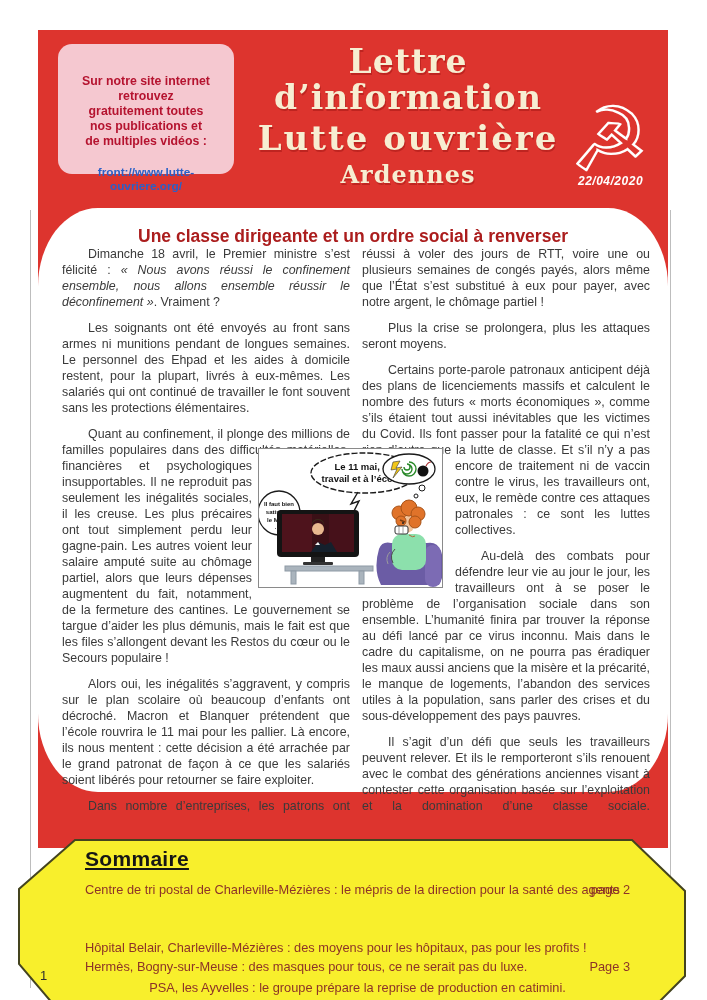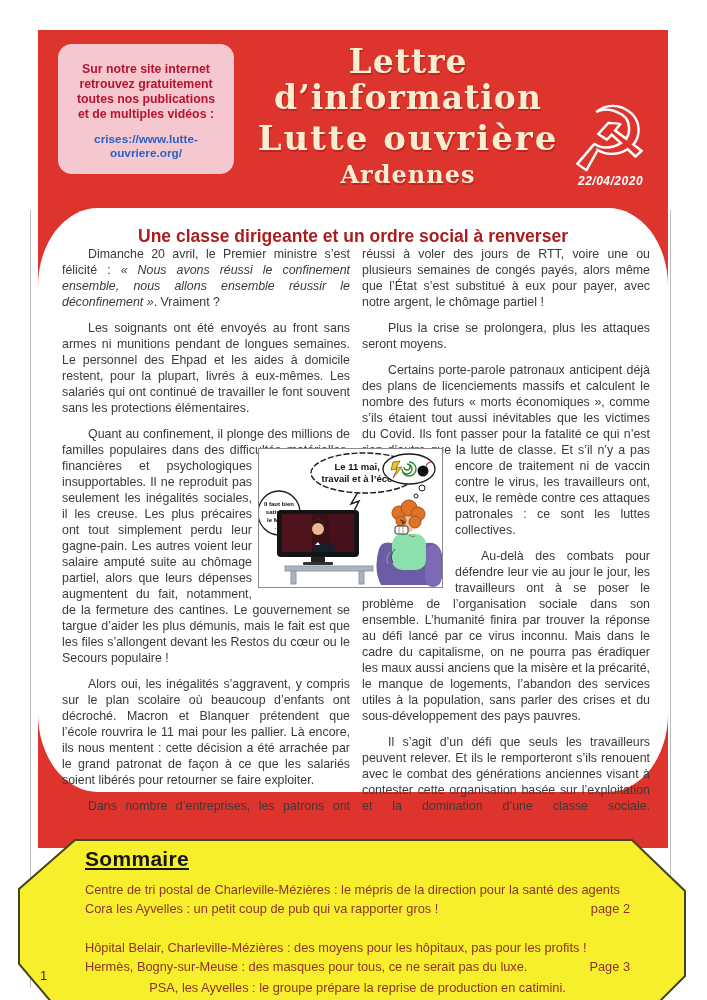--- a/index.html
+++ b/index.html
@@ -5,21 +5,21 @@
   html,body{margin:0;padding:0;background:#ffffff;}
   .page{position:relative;width:707px;height:1000px;background:#ffffff;overflow:hidden;
         font-family:"Liberation Sans",sans-serif;}
   .frame-line{position:absolute;width:1px;background:#bdbdbd;}
   .red-block{position:absolute;left:38px;top:30px;width:630px;height:818px;background:#dd342e;}
   .white-panel{position:absolute;left:38px;top:208px;width:630px;height:584px;background:#ffffff;
         border-radius:60px/78px;}
   
   .info-box{position:absolute;left:58px;top:44px;width:176px;height:130px;background:#f5c8d0;
         border-radius:14px;text-align:center;padding:14px 8px 0 8px;box-sizing:border-box;}
-  .info-box .blurb{color:#b5132f;font-weight:bold;font-size:12.3px;line-height:15px;margin:4px;}
+  .info-box .blurb{color:#b5132f;font-weight:bold;font-size:12.3px;line-height:15px;margin:16px;}
   .info-box .site-link{display:block;margin-top:10px;color:#2a60c8;font-weight:bold;font-size:11.8px;
         text-decoration:none;}
   .title-block{position:absolute;left:238px;top:44px;width:340px;text-align:center;
         font-family:"DejaVu Serif",serif;font-weight:bold;color:#f7eed2;
         text-shadow:1px 2px 0 rgba(120,0,0,0.30);}
   .title-l1{font-size:33px;line-height:36px;letter-spacing:1px;}
   .title-l2{font-size:34px;line-height:44px;letter-spacing:2px;}
   .title-l3{font-size:24px;line-height:30px;letter-spacing:1px;}
   .emblem{position:absolute;left:566px;top:88px;}
   .issue-date{position:absolute;left:578px;top:174px;color:#ffffff;font-weight:bold;
@@ -54,21 +54,21 @@
 
 <div class="page">
 
   <div class="frame-line" style="left:30px;top:210px;height:778px;"></div>
   <div class="frame-line" style="left:670px;top:210px;height:778px;"></div>
 
   <div class="red-block"></div>
 
   <div class="info-box">
     <p class="blurb">Sur notre site internet retrouvez gratuitement toutes nos publications et de multiples vidéos :</p>
-    <a href="#" class="site-link">crises://www.lutte-ouvriere.org/</a>
+    <a href="#" class="site-link">front://www.lutte-ouvriere.org/</a>
   </div>
 
   <div class="title-block">
     <div class="title-l1">Lettre d’information</div>
     <div class="title-l2">Lutte ouvrière</div>
     <div class="title-l3">Ardennes</div>
   </div>
 
   <div class="emblem">
     <svg width="100" height="100" viewBox="0 0 100 100">
@@ -76,21 +76,21 @@
     </svg>
   </div>
 
   <div class="issue-date">22/04/2020</div>
 
   <div class="white-panel"></div>
   <h1 class="headline">Une classe dirigeante et un ordre social à renverser</h1>
 
   <div class="columns">
     <div class="col">
-      <p><span>Dimanche 20 avril, le Premier ministre s’est félicité : </span><span class="q">« Nous avons réussi le confinement ensemble, nous allons ensemble réussir le déconfinement »</span><span>. Vraiment ?</span></p>
+      <p><span>Dimanche 18 avril, le Premier ministre s’est félicité : </span><span class="q">« Nous avons réussi le confinement ensemble, nous allons ensemble réussir le déconfinement »</span><span>. Vraiment ?</span></p>
       <p>Les soignants ont été envoyés au front sans armes ni munitions pendant de longues semaines. Le personnel des Ehpad et les aides à domicile restent, pour la plupart, livrés à eux-mêmes. Les salariés qui ont continué de travailler le font souvent sans les protections élémentaires.</p>
       <p><span>Quant au confinement, il plonge des millions de familles populaires dans des difficultés matérielles, </span><span class="wrap-spacer-right"></span><span>financières et psychologiques insupportables. Il ne reproduit pas seulement les inégalités sociales, il les creuse. Les plus précaires ont tout simplement perdu leur gagne-pain. Les autres voient leur salaire amputé suite au chômage partiel, alors que leurs dépenses augmentent du fait, notamment, de la fermeture des cantines. Le gouvernement se targue d’aider les plus démunis, mais le fait est que les files s’allongent devant les Restos du cœur ou le Secours populaire !</span></p>
       <p>Alors oui, les inégalités s’aggravent, y compris sur le plan scolaire où beaucoup d’enfants ont décroché. Macron et Blanquer prétendent que l’école rouvrira le 11 mai pour les pallier. Là encore, ils nous mentent : cette décision a été arrachée par le grand patronat de façon à ce que les salariés soient libérés pour retourner se faire exploiter.</p>
       <p class="stretch">Dans nombre d’entreprises, les patrons ont</p>
     </div>
     <div class="col">
       <p class="no-indent">réussi à voler des jours de RTT, voire une ou plusieurs semaines de congés payés, alors même que l’État s’est substitué à eux pour payer, avec notre argent, le chômage partiel !</p>
       <p>Plus la crise se prolongera, plus les attaques seront moyens.</p>
       <p><span>Certains porte-parole patronaux anticipent déjà des plans de licenciements massifs et calculent le nombre des futurs « morts économiques », comme s’ils étaient tout aussi inévitables que les victimes du Covid. Ils font passer pour la fatalité ce qui n’est rien d’autre que la lutte de classe. Et s’il n’y a pas encore </span><span class="wrap-spacer-left"></span><span>de traitement ni de vaccin contre le virus, les travailleurs ont, eux, le remède contre ces attaques patronales : ce sont les luttes collectives.</span></p>
       <p>Au-delà des combats pour défendre leur vie au jour le jour, les travailleurs ont à se poser le problème de l’organisation sociale dans son ensemble. L’humanité finira par trouver la réponse au défi lancé par ce virus inconnu. Mais dans le cadre du capitalisme, on ne pourra pas éradiquer les maux aussi anciens que la misère et la précarité, le manque de logements, l’abandon des services utiles à la population, sans parler des crises et du sous-développement des pays pauvres.</p>
@@ -163,21 +163,20 @@
   </div>
 
   <div class="sommaire">
     <svg class="oct" width="668" height="180" viewBox="0 0 668 180">
       <polygon points="57,1 614,1 667,52 667,137 625,179 47,179 1,125 1,50" fill="#f8ef2c" stroke="#44441f" stroke-width="2"></polygon>
     </svg>
     <h2 class="sommaire-title">Sommaire</h2>
 
     <div class="toc-group g1">
       <div class="toc-line">Centre de tri postal de Charleville-Mézières : le mépris de la direction pour la santé des agents</div>
-      <div class="toc-line">Cora les Ayvelles : un petit coup de pub qui va rapporter gros !</div>
       <span class="toc-page">page 2</span>
     </div>
     <div class="toc-group g2">
       <div class="toc-line">Hôpital Belair, Charleville-Mézières : des moyens pour les hôpitaux, pas pour les profits !</div>
       <div class="toc-line">Hermès, Bogny-sur-Meuse : des masques pour tous, ce ne serait pas du luxe.</div>
       <span class="toc-page">Page 3</span>
     </div>
     <div class="toc-group g3">
       <div class="toc-line">PSA, les Ayvelles : le groupe prépare la reprise de production en catimini.</div>
       <div class="toc-line">Soutien à Anthony Smith</div>

